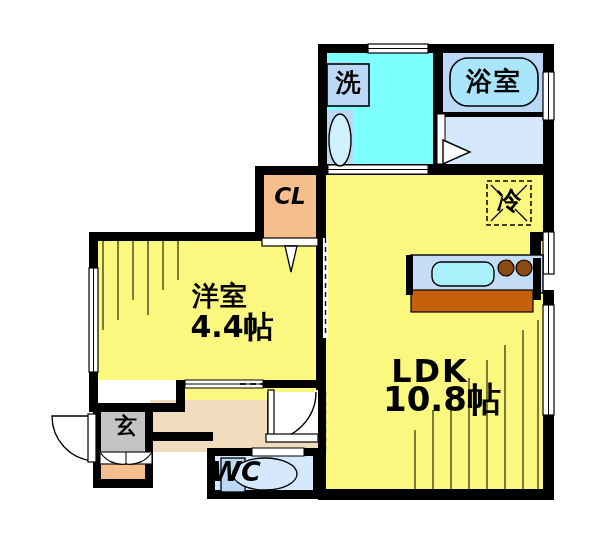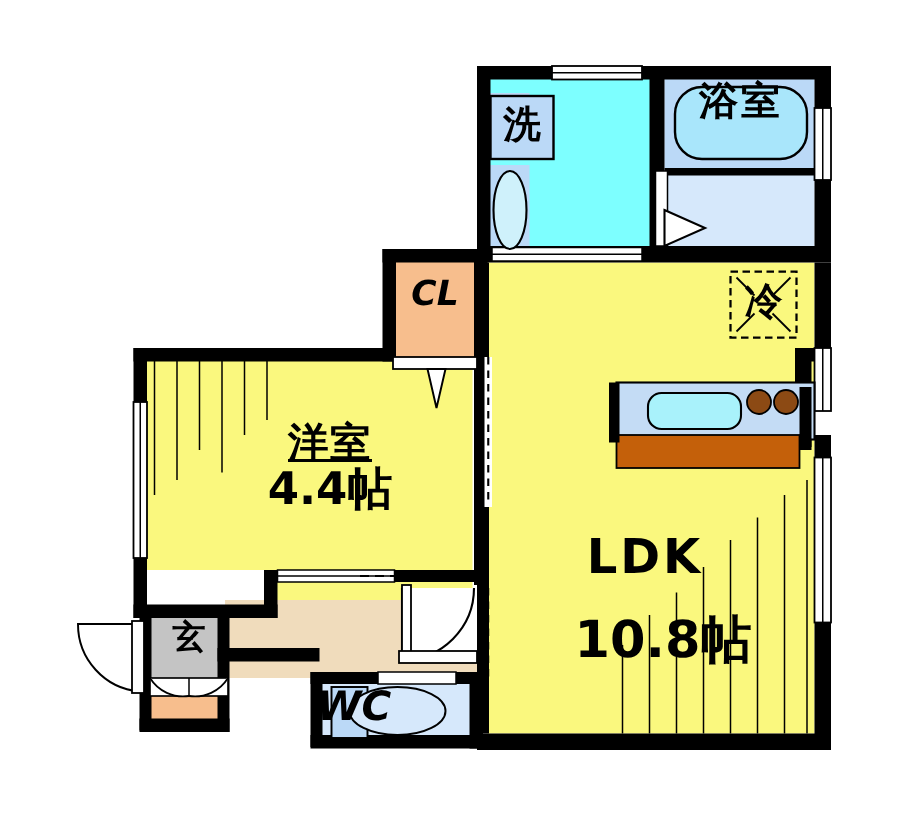--- a/index.html
+++ b/index.html
@@ -3,21 +3,21 @@
 <meta charset="utf-8">
 <title>Floor Plan</title>
 <style>
   html,body{margin:0;padding:0;background:#ffffff;}
   body{font-family:"DejaVu Sans","Liberation Sans",sans-serif;}
   #plan{position:relative;width:600px;height:547px;background:#ffffff;overflow:hidden;}
   #plan svg{position:absolute;left:0;top:0;}
   .lbl{position:absolute;font-weight:bold;color:#000;white-space:nowrap;
        text-align:center;line-height:1.0;pointer-events:none;}
   .jp{font-family:"DejaVu Sans","Liberation Sans",sans-serif;}
-  .room-name{font-size:27px;letter-spacing:1px;text-decoration:underline;}
+  .room-name{font-size:27px;letter-spacing:1px;}
   .room-size{font-size:30px;letter-spacing:0px;}
   .ldk-name{font-size:32px;letter-spacing:2px;font-family:"DejaVu Sans","Liberation Sans",sans-serif;}
   .ldk-size{font-size:34px;}
   .tag-cl{font-size:23px;font-style:italic;font-weight:bold;}
   .tag-wc{font-size:27px;font-style:italic;font-weight:bold;}
   .tag-sm{font-size:22px;}
   .tag-md{font-size:25px;}
   .tag-bath{font-size:26px;letter-spacing:2px;}
 </style>
 </head>
@@ -228,29 +228,29 @@
 
     <g>
       <rect x="221" y="458" width="24" height="34" fill="#BBD9F7" stroke="#000" stroke-width="1.3"></rect>
       <ellipse cx="265" cy="474" rx="32" ry="16" fill="#D6E8FB" stroke="#000" stroke-width="1.3"></ellipse>
     </g>
 
   </svg>
 
   <div class="lbl jp tag-md" style="left:327px;top:70px;width:42px;">洗</div>
 
-  <div class="lbl jp tag-bath" style="left:450px;top:55px;width:88px;">浴室</div>
+  <div class="lbl jp tag-bath" style="left:450px;top:68px;width:88px;">浴室</div>
 
   <div class="lbl tag-cl" style="left:262px;top:185px;width:56px;">CL</div>
 
   <div class="lbl jp tag-md" style="left:487px;top:188px;width:44px;">冷</div>
 
   <div class="lbl jp room-name" style="left:160px;top:282px;width:120px;">洋室</div>
-  <div class="lbl jp room-size" style="left:150px;top:312px;width:140px;">4.4帖</div>
+  <div class="lbl jp room-size" style="left:162px;top:312px;width:140px;">4.4帖</div>
 
   <div class="lbl ldk-name" style="left:370px;top:355px;width:120px;">LDK</div>
-  <div class="lbl jp ldk-size" style="left:362px;top:410px;width:160px;">10.8帖</div>
+  <div class="lbl jp ldk-size" style="left:362px;top:382px;width:160px;">10.8帖</div>
 
   <div class="lbl jp tag-sm" style="left:106px;top:415px;width:40px;">玄</div>
 
   <div class="lbl tag-wc" style="left:208px;top:458px;width:56px;">WC</div>
 
 </div>
 
 </body></html>

